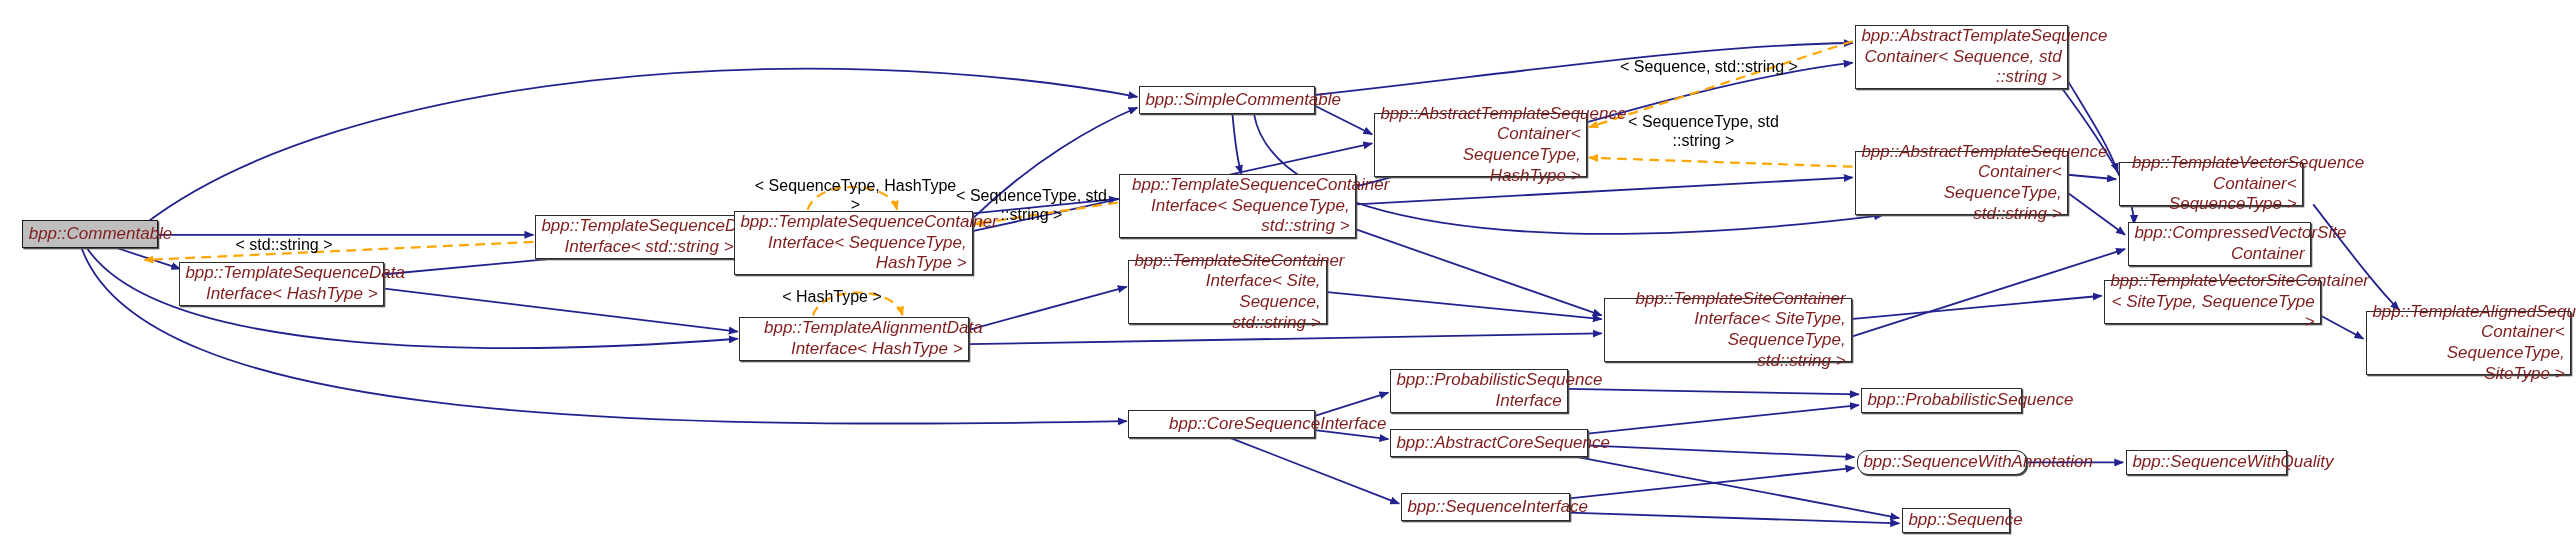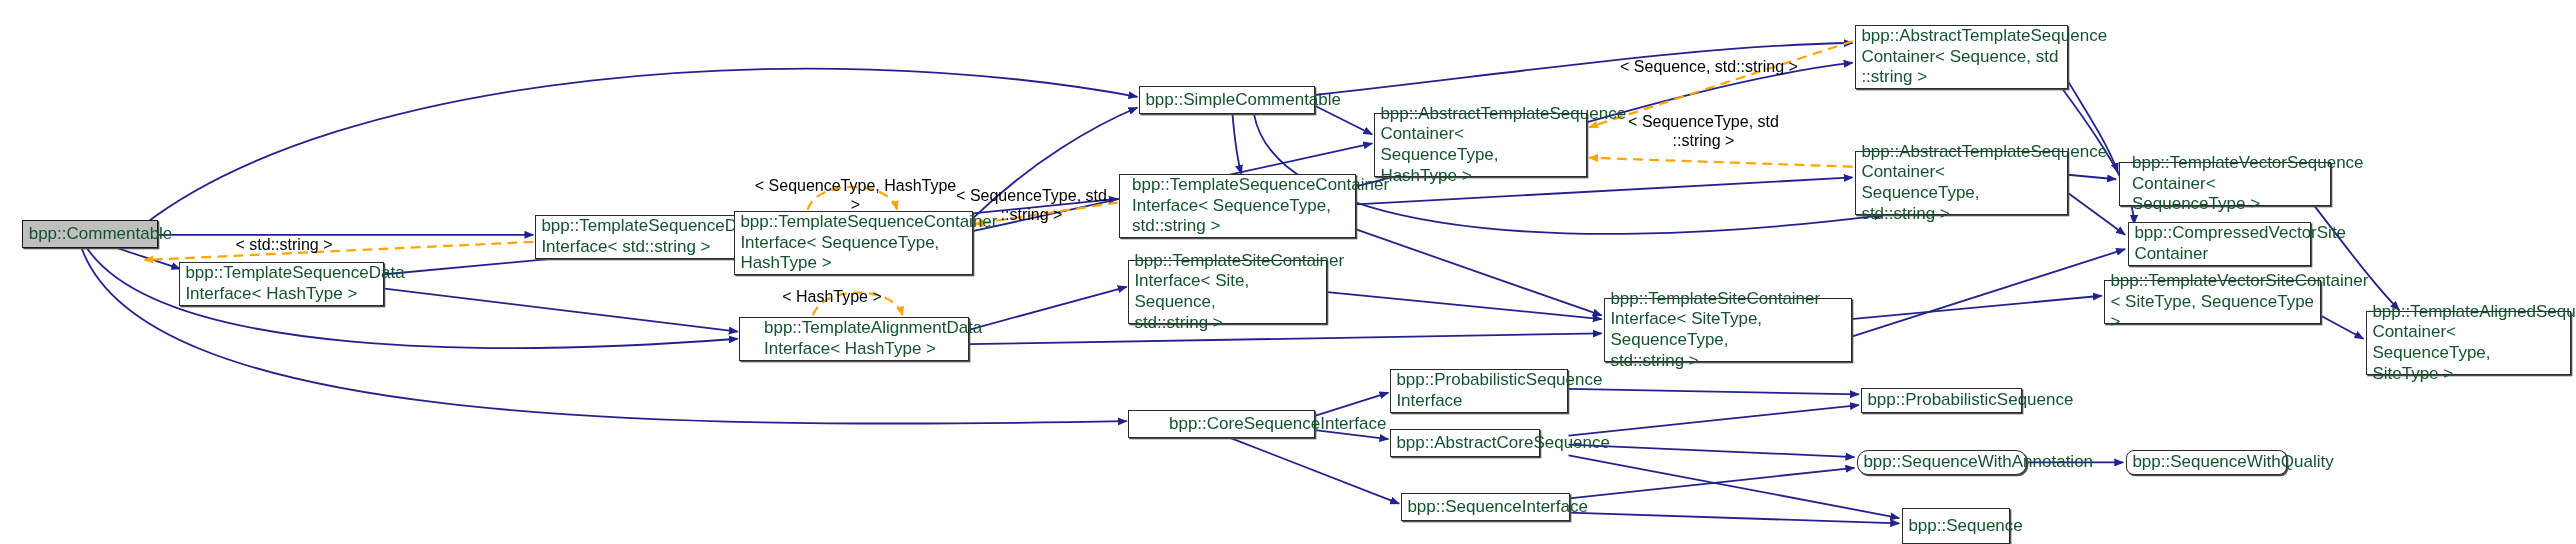--- a/index.html
+++ b/index.html
@@ -24,32 +24,33 @@
     top: 0;
     width: 2576px;
     height: 544px;
     pointer-events: none;
   }
   .node {
     position: absolute;
     box-sizing: border-box;
     border: 0.9px solid #2b2b2b;
     background: #ffffff;
-    color: #14532d;
+    color: #7f1d1d;
     font-family: "Liberation Sans", sans-serif;
     font-size: 17px;
     line-height: 20.6px;
-    text-align: left;
+    text-align: right;
     display: flex;
     align-items: center;
     justify-content: center;
     padding: 1.8px 5.4px;
     box-shadow: 1.3px 1.3px 0 0 #4d4d4d;
     white-space: pre-line;
     z-index: 2;
+    font-style: italic;
   }
   .node.root-node {
     background: #bfbfbf;
     border: 0.9px solid #1a1a1a;
   }
   .node-label {
     display: block;
     width: 100%;
     white-space: pre-line;
   }
@@ -151,38 +152,38 @@
 std::string &gt;</span></div>
       <div class="node" style="left: 1855px; top: 25px; width: 213px; height: 64px;"><span class="node-label">bpp::AbstractTemplateSequence
 Container&lt; Sequence, std
 ::string &gt;</span></div>
       <div class="node" style="left: 1855px; top: 151px; width: 213px; height: 64px;"><span class="node-label">bpp::AbstractTemplateSequence
 Container&lt; SequenceType,
 std::string &gt;</span></div>
       <div class="node" style="left: 1604px; top: 298px; width: 248px; height: 64px;"><span class="node-label">bpp::TemplateSiteContainer
 Interface&lt; SiteType, SequenceType,
 std::string &gt;</span></div>
-      <div class="node" style="left: 2119px; top: 162px; width: 212px; height: 44px; padding-left: 12px;"><span class="node-label">bpp::TemplateVectorSequence
+      <div class="node" style="left: 2119px; top: 162px; width: 184px; height: 44px; padding-left: 12px;"><span class="node-label">bpp::TemplateVectorSequence
 Container&lt; SequenceType &gt;</span></div>
       <div class="node" style="left: 2128px; top: 222px; width: 183px; height: 44px;"><span class="node-label">bpp::CompressedVectorSite
 Container</span></div>
       <div class="node" style="left: 2104px; top: 280px; width: 217px; height: 44px;"><span class="node-label">bpp::TemplateVectorSiteContainer
 &lt; SiteType, SequenceType &gt;</span></div>
       <div class="node" style="left: 2366px; top: 311px; width: 205px; height: 64px;"><span class="node-label">bpp::TemplateAlignedSequence
 Container&lt; SequenceType,
 SiteType &gt;</span></div>
       <div class="node" style="left: 1128px; top: 410px; width: 187px; height: 28px; padding-left: 40px;"><span class="node-label">bpp::CoreSequenceInterface</span></div>
       <div class="node" style="left: 1390px; top: 369px; width: 178px; height: 44px;"><span class="node-label">bpp::ProbabilisticSequence
 Interface</span></div>
-      <div class="node" style="left: 1390px; top: 429px; width: 150px; height: 28px;"><span class="node-label">bpp::AbstractCoreSequence</span></div>
+      <div class="node" style="left: 1390px; top: 429px; width: 198px; height: 28px;"><span class="node-label">bpp::AbstractCoreSequence</span></div>
       <div class="node" style="left: 1401px; top: 493px; width: 169px; height: 28px;"><span class="node-label">bpp::SequenceInterface</span></div>
       <div class="node" style="left: 1861px; top: 388px; width: 161px; height: 25px;"><span class="node-label">bpp::ProbabilisticSequence</span></div>
       <div class="node" style="left: 1857px; top: 450px; width: 170px; height: 25px; border-radius: 11px;"><span class="node-label">bpp::SequenceWithAnnotation</span></div>
-      <div class="node" style="left: 2126px; top: 450px; width: 161px; height: 25px; border-radius: 8px;"><span class="node-label">bpp::SequenceWithQuality</span></div>
-      <div class="node" style="left: 1902px; top: 508px; width: 108px; height: 36px;"><span class="node-label">bpp::Sequence</span></div>
+      <div class="node" style="left: 2126px; top: 450px; width: 161px; height: 25px;"><span class="node-label">bpp::SequenceWithQuality</span></div>
+      <div class="node" style="left: 1902px; top: 508px; width: 108px; height: 25px;"><span class="node-label">bpp::Sequence</span></div>
     </div>
   <div id="edge-label-layer">
       <div class="edge-label" style="left: 212px; top: 235px; width: 144px;">&lt; std::string &gt;</div>
       <div class="edge-label" style="left: 748px; top: 176px; width: 215px;">&lt; SequenceType, HashType &gt;</div>
       <div class="edge-label" style="left: 951px; top: 186px; width: 161px;">&lt; SequenceType, std
 ::string &gt;</div>
       <div class="edge-label" style="left: 760px; top: 287px; width: 144px;">&lt; HashType &gt;</div>
       <div class="edge-label" style="left: 1606px; top: 57px; width: 206px;">&lt; Sequence, std::string &gt;</div>
       <div class="edge-label" style="left: 1623px; top: 112px; width: 161px;">&lt; SequenceType, std
 ::string &gt;</div>

